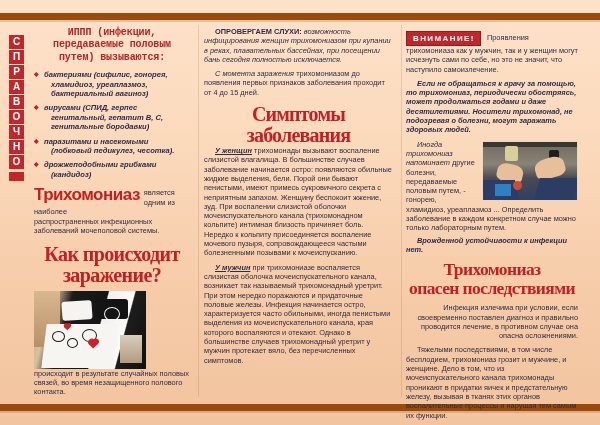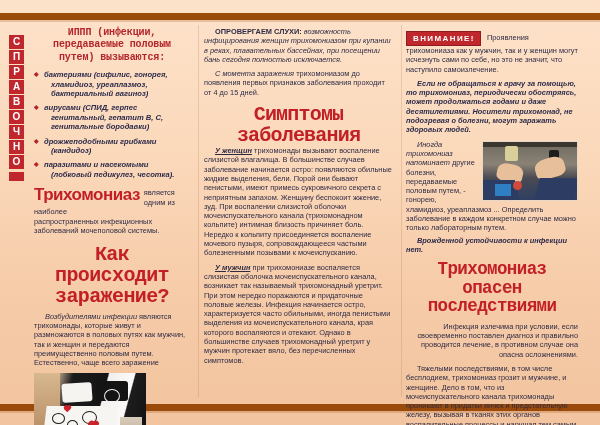--- a/index.html
+++ b/index.html
@@ -104,21 +104,21 @@
     font-family: Liberation Mono, monospace;
     text-align: center;
   }
 
   .big-red {
     color: #c22026;
     font-weight: bold;
     font-size: 20px;
     line-height: 21px;
     letter-spacing: -0.6px;
-    font-family: Liberation Mono, monospace;
+    font-family: Liberation Serif, serif;
   }
   .big-red.sm { font-size: 17.5px; line-height: 18.5px; }
   .center { text-align: center; }
 
   .headline-inline {
     color: #c22026;
     font-weight: bold;
     font-size: 17px;
     line-height: 18px;
     letter-spacing: -0.5px;
@@ -293,44 +293,40 @@
       <ul class="bullets">
         <li>
           <span>бактериями (сифилис, гонорея,</span>
           <span class="sub">хламидиоз, уреаплазмоз, бактериальный вагиноз)</span>
         </li>
         <li>
           <span>вирусами (СПИД, герпес</span>
           <span class="sub">генитальный, гепатит B, C, генитальные бородавки)</span>
         </li>
         <li>
+          <span>паразитами и насекомыми</span>
+          <span class="sub">(лобковый педикулез, чесотка).</span>
+        </li>
+        <li>
           <span>дрожжеподобными грибками</span>
           <span class="sub">(кандидоз)</span>
         </li>
-        <li>
-          <span>паразитами и насекомыми</span>
-          <span class="sub">(лобковый педикулез, чесотка).</span>
-        </li>
       </ul>
 
       <div class="clearfix" style="margin-top:7px;">
         <span class="headline-inline">Трихомониаз</span>
         <span class="body" style="display:block;padding-top:2px;">является одним из наиболее</span>
       </div>
       <div class="body" style="margin-top:1px;">распространенных инфекционных заболеваний мочеполовой системы.</div>
 
       <div class="big-red center" style="margin-top:8px;">
         <span>Как происходит</span><br>
         <span>заражение?</span>
       </div>
 
-      <div class="body indent" style="margin-top:5px;">
-        <span class="i">Возбудителями инфекции</span>
-        <span>являются трихомонады, которые живут и размножаются в половых путях как мужчин, так и женщин и передаются преимущественно половым путем. Естественно, чаще всего заражение</span>
-      </div>
 
       <div class="clearfix" style="margin-top:3px;">
         <div class="photo photo-bed">
           <span class="head"></span>
           <span class="pillow p1"></span>
           <span class="pillow p2"></span>
           <span class="duvet"></span>
           <span class="dot" style="left:18px;top:40px;width:11px;height:9px;"></span>
           <span class="dot" style="left:33px;top:47px;width:9px;height:8px;"></span>
           <span class="dot" style="left:48px;top:38px;width:13px;height:11px;"></span>

